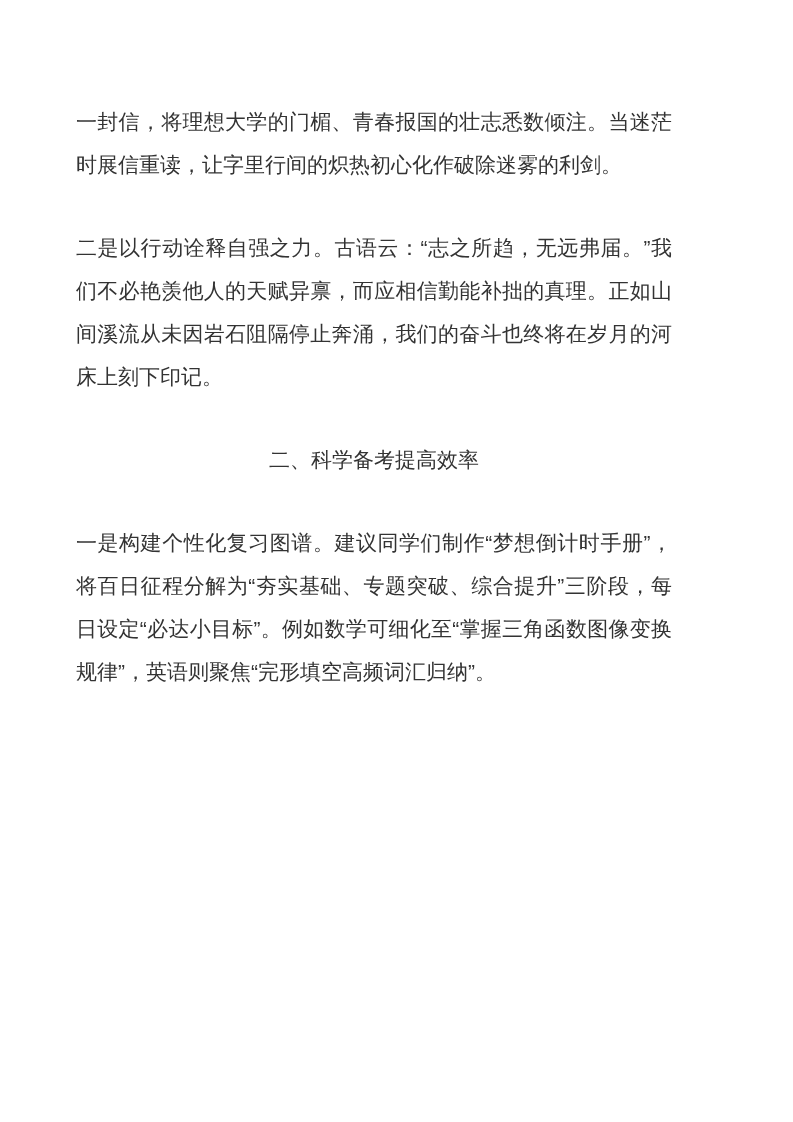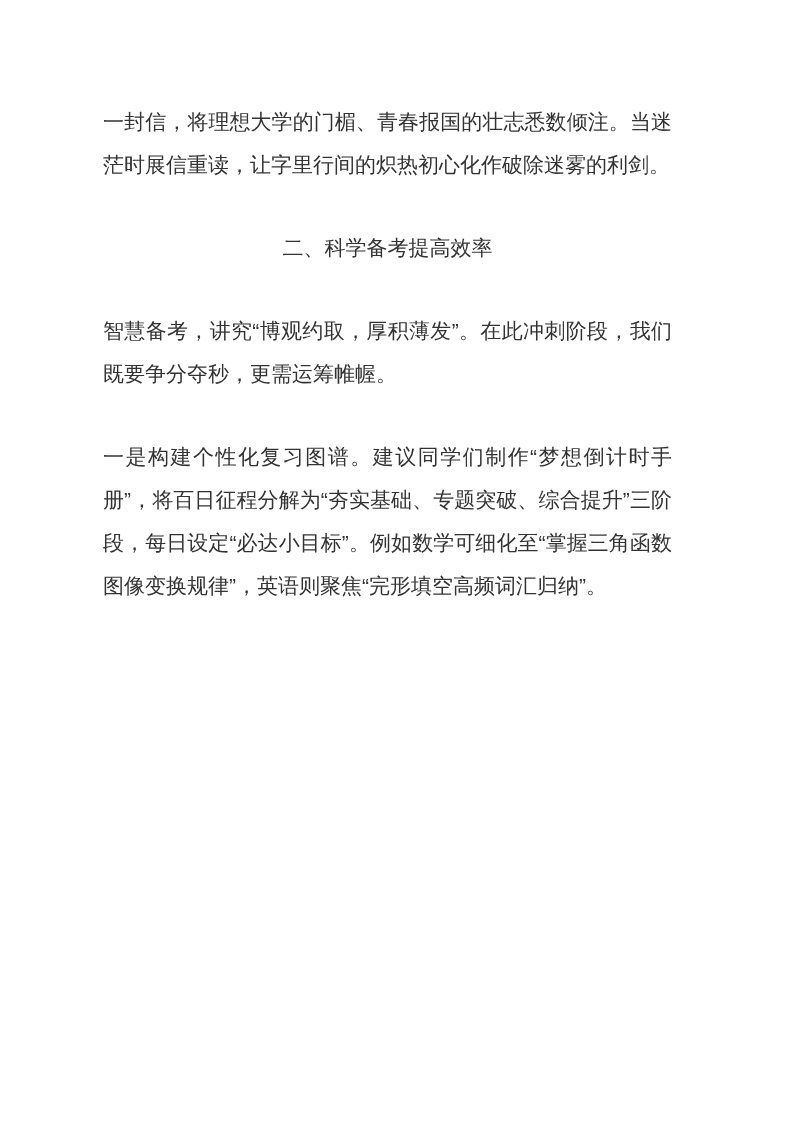--- a/index.html
+++ b/index.html
@@ -7,21 +7,21 @@
     padding: 0;
     background: #ffffff;
   }
   .page {
     position: relative;
     width: 793px;
     height: 1122px;
     background: #ffffff;
     overflow: hidden;
     box-sizing: border-box;
-    padding: 100px 121px 0 103px;
+    padding: 100px 121px 0 76px;
     font-family: "Liberation Sans", "DejaVu Sans", sans-serif;
     color: #333333;
   }
   .para {
     margin: 0 0 40px 0;
     font-size: 21px;
     line-height: 43px;
     font-weight: 400;
     text-align: justify;
     text-justify: inter-ideograph;
@@ -34,20 +34,20 @@
   .para:last-child {
     margin-bottom: 0;
   }
 </style>
 </head>
 <body>
 
 <div class="page">
   <p class="para">一封信，将理想大学的门楣、青春报国的壮志悉数倾注。当迷茫时展信重读，让字里行间的炽热初心化作破除迷雾的利剑。</p>
 
+  <p class="para">二是以行动诠释自强之力。古语云：“志之所趋，无远弗届。”我们不必艳羡他人的天赋异禀，而应相信勤能补拙的真理。正如山间溪流从未因岩石阻隔停止奔涌，我们的奋斗也终将在岁月的河床上刻下印记。</p>
 
   <p class="para heading">二、科学备考提高效率</p>
 
-  <p class="para">智慧备考，讲究“博观约取，厚积薄发”。在此冲刺阶段，我们既要争分夺秒，更需运筹帷幄。</p>
 
   <p class="para">一是构建个性化复习图谱。建议同学们制作“梦想倒计时手册”，将百日征程分解为“夯实基础、专题突破、综合提升”三阶段，每日设定“必达小目标”。例如数学可细化至“掌握三角函数图像变换规律”，英语则聚焦“完形填空高频词汇归纳”。</p>
 
 </div>
 
 </body></html>

